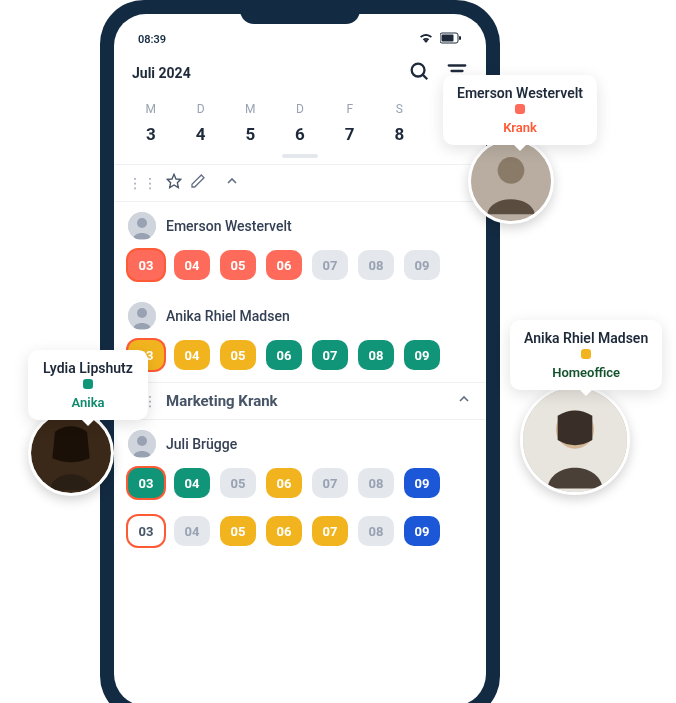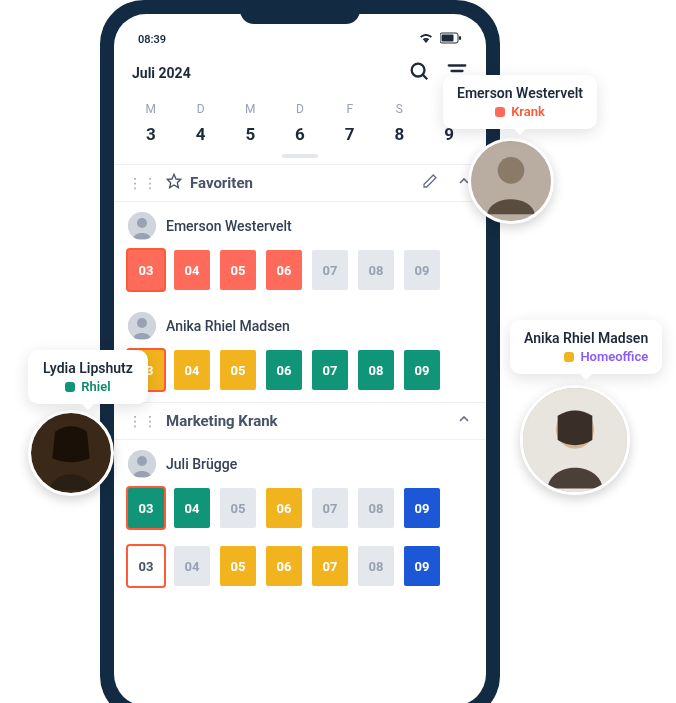--- a/index.html
+++ b/index.html
@@ -108,22 +108,22 @@
     .avatar { width: 28px; height: 28px; border-radius: 50%; background: #d0d5dd; display: flex; align-items: center; justify-content: center; font-size: 14px; overflow: hidden; }
     .person-name { font-size: 14px; font-weight: 500; color: #344054; }
     
     .chips-row {
       display: flex;
       gap: 10px;
       padding: 6px 14px 12px;
     }
     .chip {
       width: 36px;
-      height: 40px;
-      border-radius: 2px;
+      height: 30px;
+      border-radius: 10px;
       display: flex;
       align-items: center;
       justify-content: center;
       font-size: 13px;
       font-weight: 700;
       color: #fff;
       position: relative;
     }
     .chip.today { box-shadow: 0 0 0 2px #ff5a36; }
     .chip.red { background: #ff6b5a; }
@@ -138,21 +138,21 @@
       position: absolute;
       background: #fff;
       border-radius: 10px;
       padding: 10px 14px;
       box-shadow: 0 4px 16px rgba(0,0,0,0.12);
       text-align: center;
       min-width: 120px;
       z-index: 20;
     }
     .callout-name { font-size: 14px; font-weight: 600; color: #1e2a3a; white-space: nowrap; }
-    .callout-status { font-size: 13px; font-weight: 600; display: flex; align-items: center; justify-content: center; gap: 6px; margin-top: 3px; }
+    .callout-status { font-size: 13px; font-weight: 600; display: flex; align-items: center; justify-content: center; gap: 6px; margin-top: 3px; flex-direction: column; }
     .dot { width: 10px; height: 10px; border-radius: 3px; display: inline-block; }
     .dot.red { background: #ff6b5a; }
     .dot.yellow { background: #f2b41e; }
     .dot.green { background: #119578; }
     .callout::after {
       content: '';
       position: absolute;
       bottom: -6px;
       left: 50%;
       transform: translateX(-50%);
@@ -170,21 +170,21 @@
       box-shadow: 0 4px 12px rgba(0,0,0,0.18);
       z-index: 15;
       display: flex;
       align-items: center;
       justify-content: center;
       overflow: hidden;
     }
     .callout-avatar svg { width: 100%; height: 100%; }
     
     .txt-red { color: #ff5a36; }
-    .txt-yellow { color: #8b5cf6; justify-content: flex-end; }
+    .txt-yellow { color: #14532d; justify-content: flex-end; }
     .txt-green { color: #0f8a6e; }
   </style>
 </head>
 <body>
 
 <div class="phone-frame">
   <div class="notch"></div>
   <div class="phone-screen">
 
     <div class="status-bar">
@@ -242,21 +242,20 @@
         <span>9</span>
       </div>
     <div class="handle"></div>
 
     <div id="sections">
         <div class="section-head">
           <span class="drag-dots">⋮⋮</span>
           <span><svg width="16" height="16" viewBox="0 0 24 24" fill="none" stroke="#475467" stroke-width="2">
               <polygon points="12 2 15 9 22 9.5 17 14.5 18.5 22 12 18 5.5 22 7 14.5 2 9.5 9 9"></polygon>
             </svg></span>
-          <span class="section-title">Favoriten</span>
           <span><svg width="16" height="16" viewBox="0 0 24 24" fill="none" stroke="#667085" stroke-width="2">
               <path d="M17 3l4 4-14 14H3v-4L17 3z"></path>
             </svg></span>
           <span style="margin-left: 10px;"><svg width="16" height="16" viewBox="0 0 24 24" fill="none" stroke="#667085" stroke-width="2.5">
               <polyline points="6 15 12 9 18 15"></polyline>
             </svg></span>
         </div>
         <div class="person-row">
           <div class="avatar">
             <svg viewBox="0 0 28 28">
@@ -363,21 +362,21 @@
       <circle cx="30" cy="24" r="11" fill="#d4b896"></circle>
       <path d="M20 16 Q30 10 40 16 L40 30 Q30 36 20 30 Z" fill="#3a2f28"></path>
       <path d="M14 58 C16 42 44 42 46 58 Z" fill="#4a4038"></path>
     </svg>
 </div>
 
 <div class="callout" style="left:28px; top:350px">
   <div class="callout-name">Lydia Lipshutz</div>
   <div class="callout-status txt-green">
     <span class="dot green"></span>
-    <span>Rhiel</span>
+    <span>Anika</span>
   </div>
 </div>
 <div class="callout-avatar" style="left:28px; top:410px">
   <svg viewBox="0 0 60 60">
       <circle cx="30" cy="30" r="30" fill="#3a2818"></circle>
       <circle cx="30" cy="24" r="10" fill="#b8855a"></circle>
       <path d="M18 14 Q30 6 42 14 L44 34 Q30 40 16 34 Z" fill="#1a1008"></path>
       <path d="M14 58 C16 42 44 42 46 58 Z" fill="#2a1f15"></path>
     </svg>
 </div>

